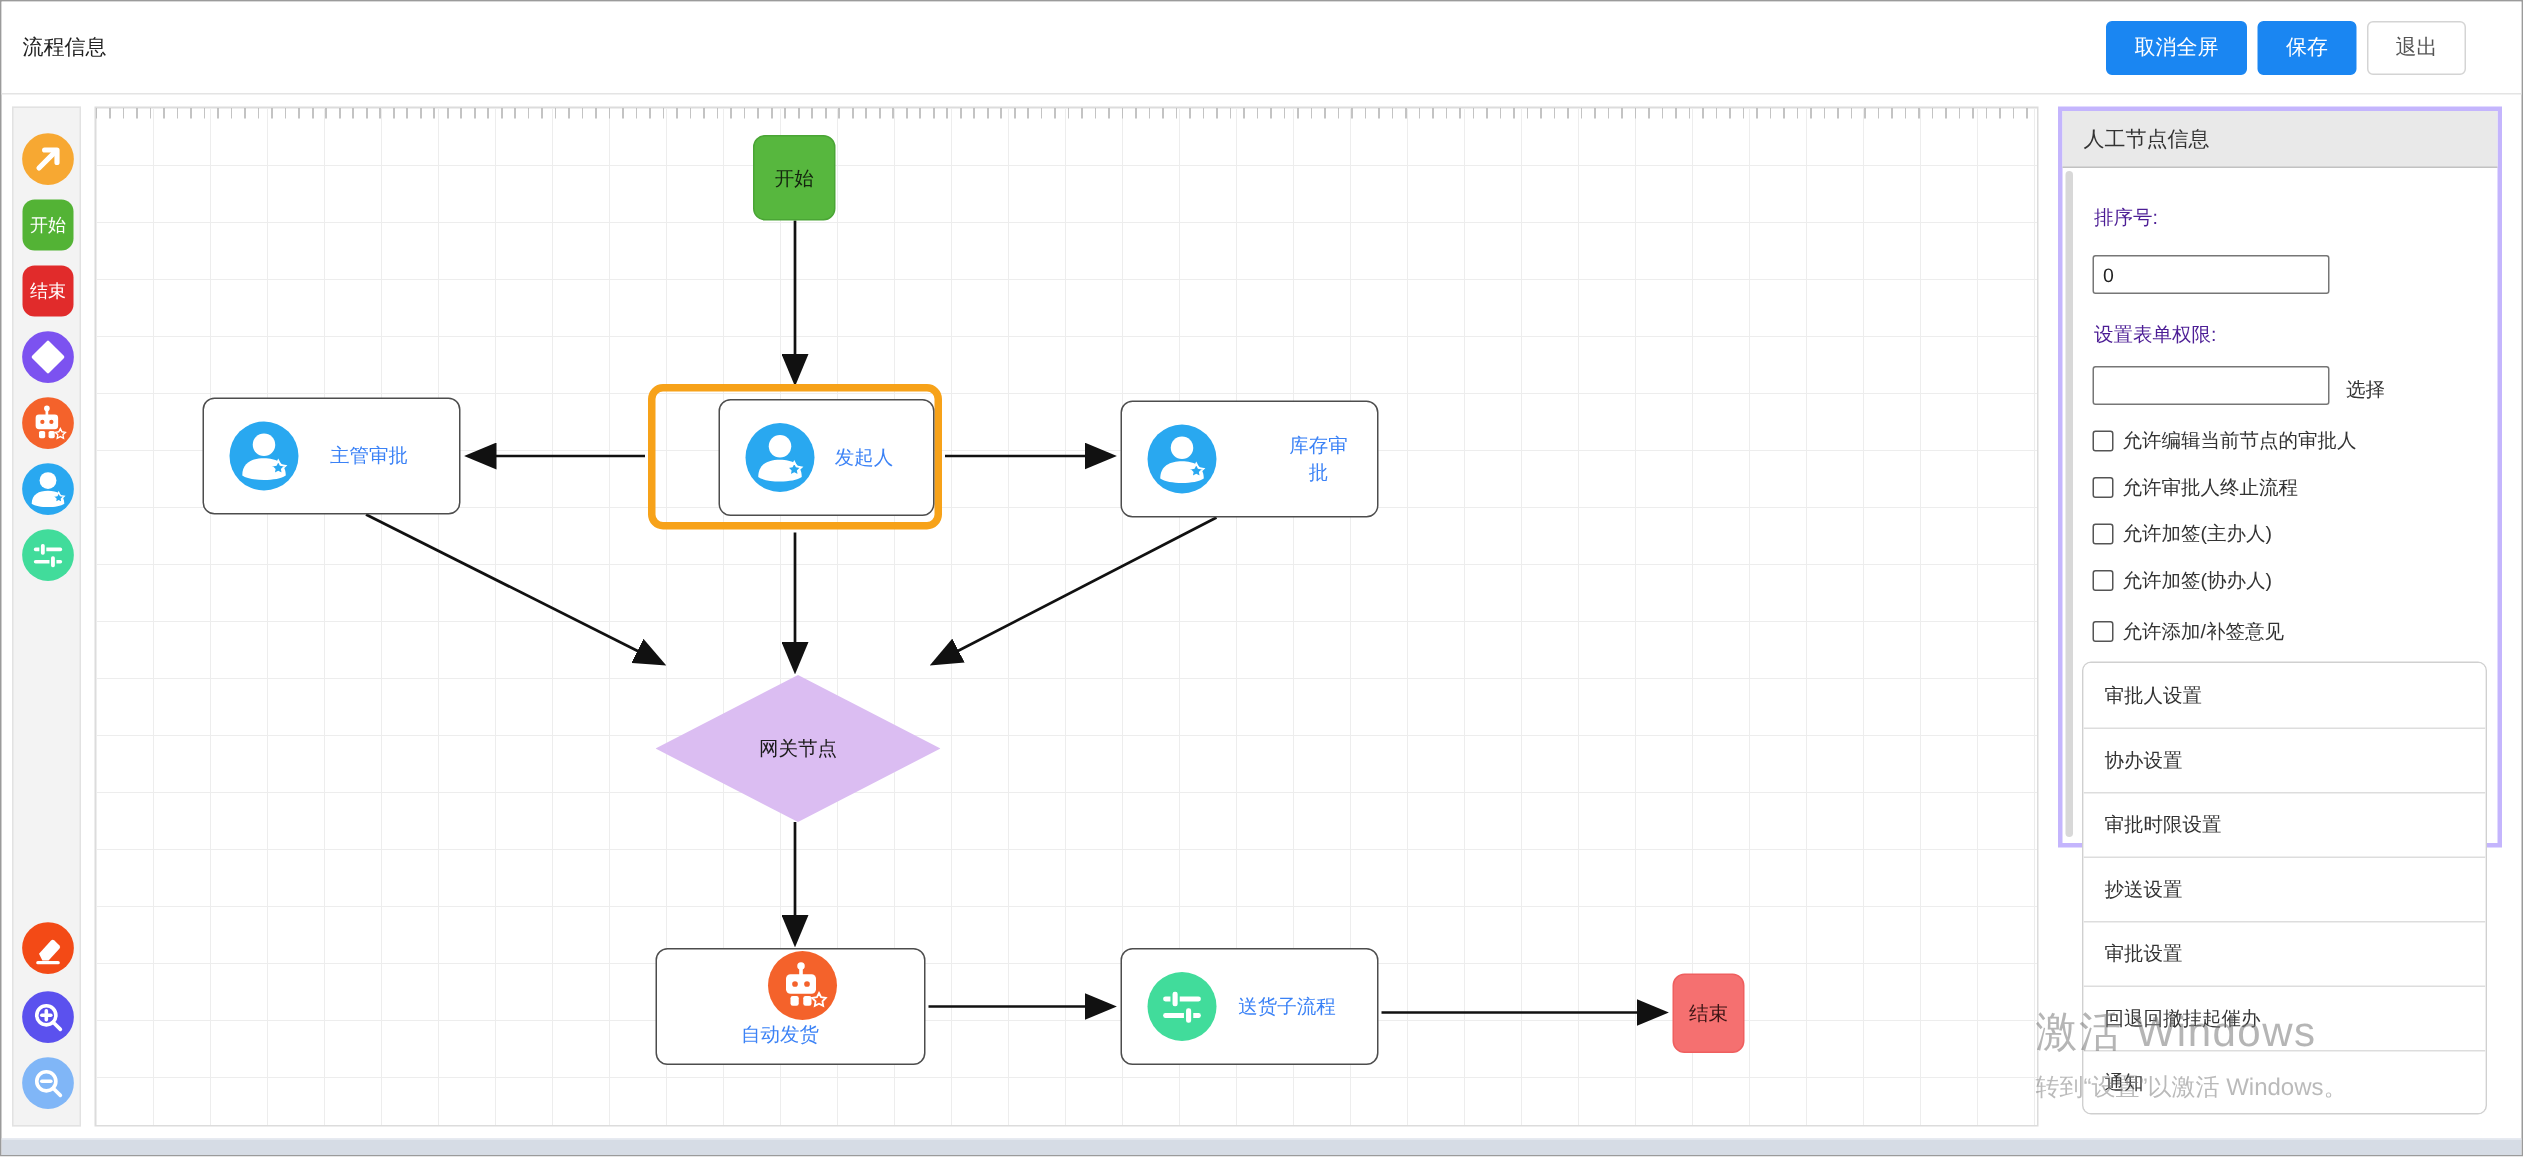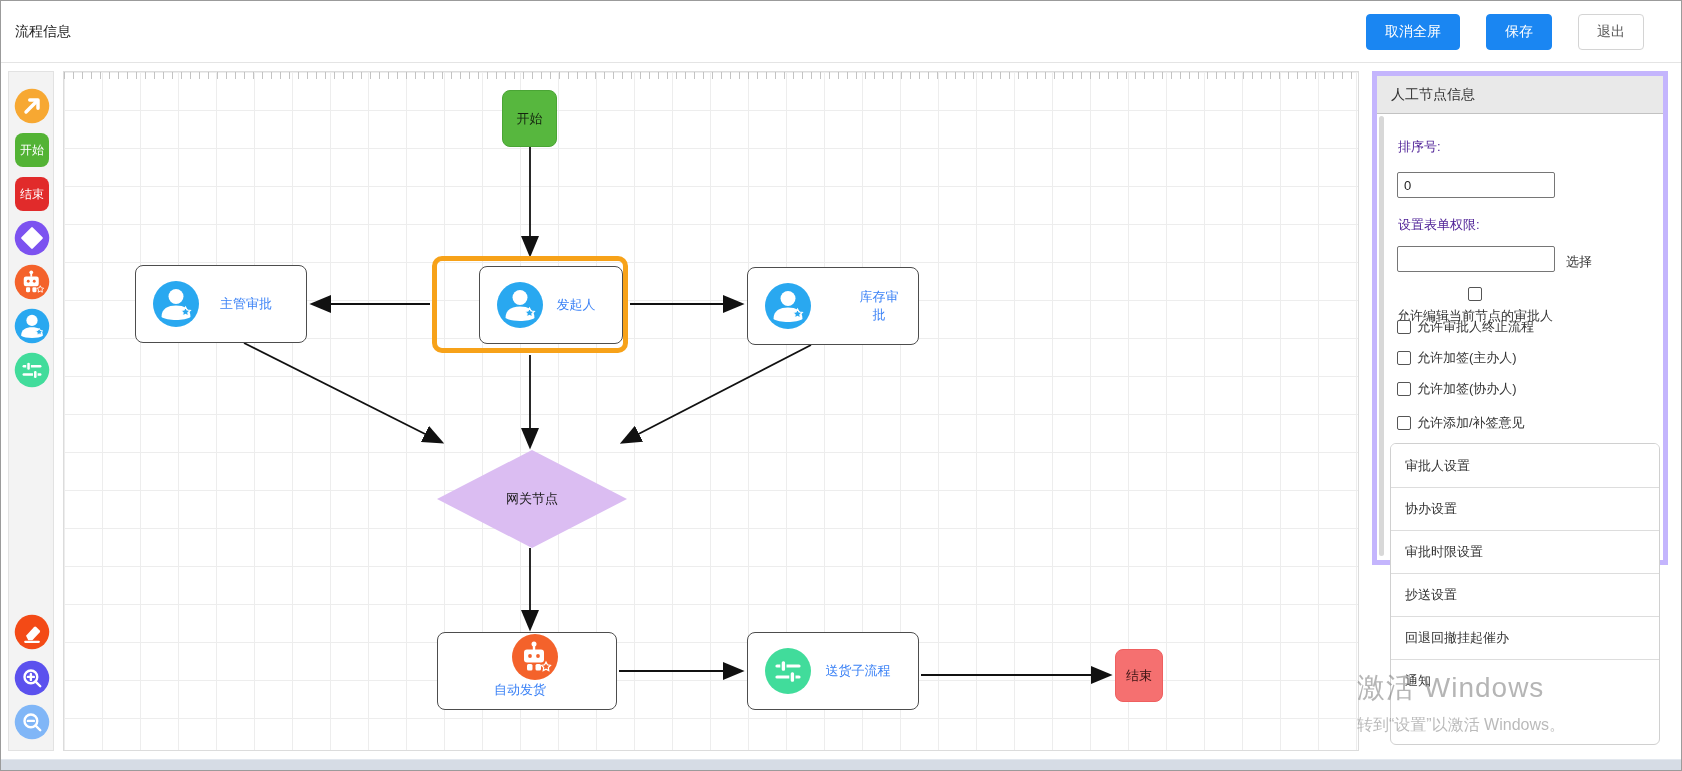--- a/index.html
+++ b/index.html
@@ -12,21 +12,21 @@
     background:#fff; border:1px solid #9b9b9b; overflow:hidden;
   }
   
   .header-bar {
     position:absolute; left:0; top:0; right:0; height:62px;
     background:#fff; border-bottom:1px solid #e4e4e4;
     display:flex; align-items:center; justify-content:space-between;
     padding:0 37px 0 14px;
   }
   .page-title { font-size:14px; color:#222; }
-  .header-buttons { display:flex; gap:26px; }
+  .header-buttons { display:flex; gap:7px; }
   .btn {
     height:36px; border-radius:4px; font-size:14px; cursor:pointer;
     font-family:inherit; border:1px solid transparent; padding:0 18px;
   }
   .btn.blue { background:#1a86f2; border-color:#1a86f2; color:#fff; }
   .btn.plain { background:#fff; border-color:#d4d4d4; color:#555; }
   
   .toolbar {
     position:absolute; left:7px; top:70px; width:46px; height:680px;
     background:#f3f3f3; border:1px solid #e2e2e2;
@@ -85,21 +85,21 @@
   .diamond-node {
     position:absolute; left:373px; top:378px; width:190px; height:98px;
     background:#dbbdf2;
     clip-path:polygon(50% 0, 100% 50%, 50% 100%, 0 50%);
     display:flex; align-items:center; justify-content:center;
     font-size:13px; color:#1a1a1a;
   }
   
   .panel {
     position:absolute; left:1371px; top:70px; width:296px; height:494px;
-    background:#fff; border:5px solid #c4b5fd;
+    background:#fff; border:3px solid #c4b5fd;
   }
   .panel-scrollbar {
     position:absolute; left:2px; top:40px; bottom:4px; width:5px;
     background:#d8d8d8; border-radius:3px;
   }
   .panel-header {
     position:absolute; left:0; top:0; right:0; height:38px;
     background:#e9e9e9; border-bottom:1px solid #c2c2c2;
     display:flex; align-items:center; padding-left:14px;
     font-size:14px; color:#333;
@@ -341,21 +341,21 @@
     <div class="panel-header">人工节点信息</div>
     <div class="panel-scrollbar"></div>
 
     <label style="left:21px; top:62px;">排序号:</label>
     <input class="text-input" style="left: 20px; top: 96px; width: 158px;" value="0">
 
     <label style="left:21px; top:140px;">设置表单权限:</label>
     <input class="text-input" style="left: 20px; top: 170px; width: 158px;" value="">
     <span class="select-link" style="left:189px; top:177px;">选择</span>
 
-    <div class="checkbox-row" style="top:211px;flex-direction:column;">
+    <div class="checkbox-row" style="top:211px;">
       <span class="checkbox"></span>
       <span class="cb-label">允许编辑当前节点的审批人</span>
     </div>
     <div class="checkbox-row" style="top:242px;">
       <span class="checkbox"></span>
       <span class="cb-label">允许审批人终止流程</span>
     </div>
     <div class="checkbox-row" style="top:273px;">
       <span class="checkbox"></span>
       <span class="cb-label">允许加签(主办人)</span>
@@ -367,20 +367,21 @@
     <div class="checkbox-row" style="top:338px;">
       <span class="checkbox"></span>
       <span class="cb-label">允许添加/补签意见</span>
     </div>
 
     <div class="accordion">
       <div class="acc-row">审批人设置</div>
       <div class="acc-row">协办设置</div>
       <div class="acc-row">审批时限设置</div>
       <div class="acc-row">抄送设置</div>
+      <div class="acc-row">审批设置</div>
       <div class="acc-row">回退回撤挂起催办</div>
       <div class="acc-row">通知</div>
     </div>
   </div>
 
   <div class="watermark">
     <div class="wm1">激活 Windows</div>
     <div class="wm2">转到“设置”以激活 Windows。</div>
   </div>
 

